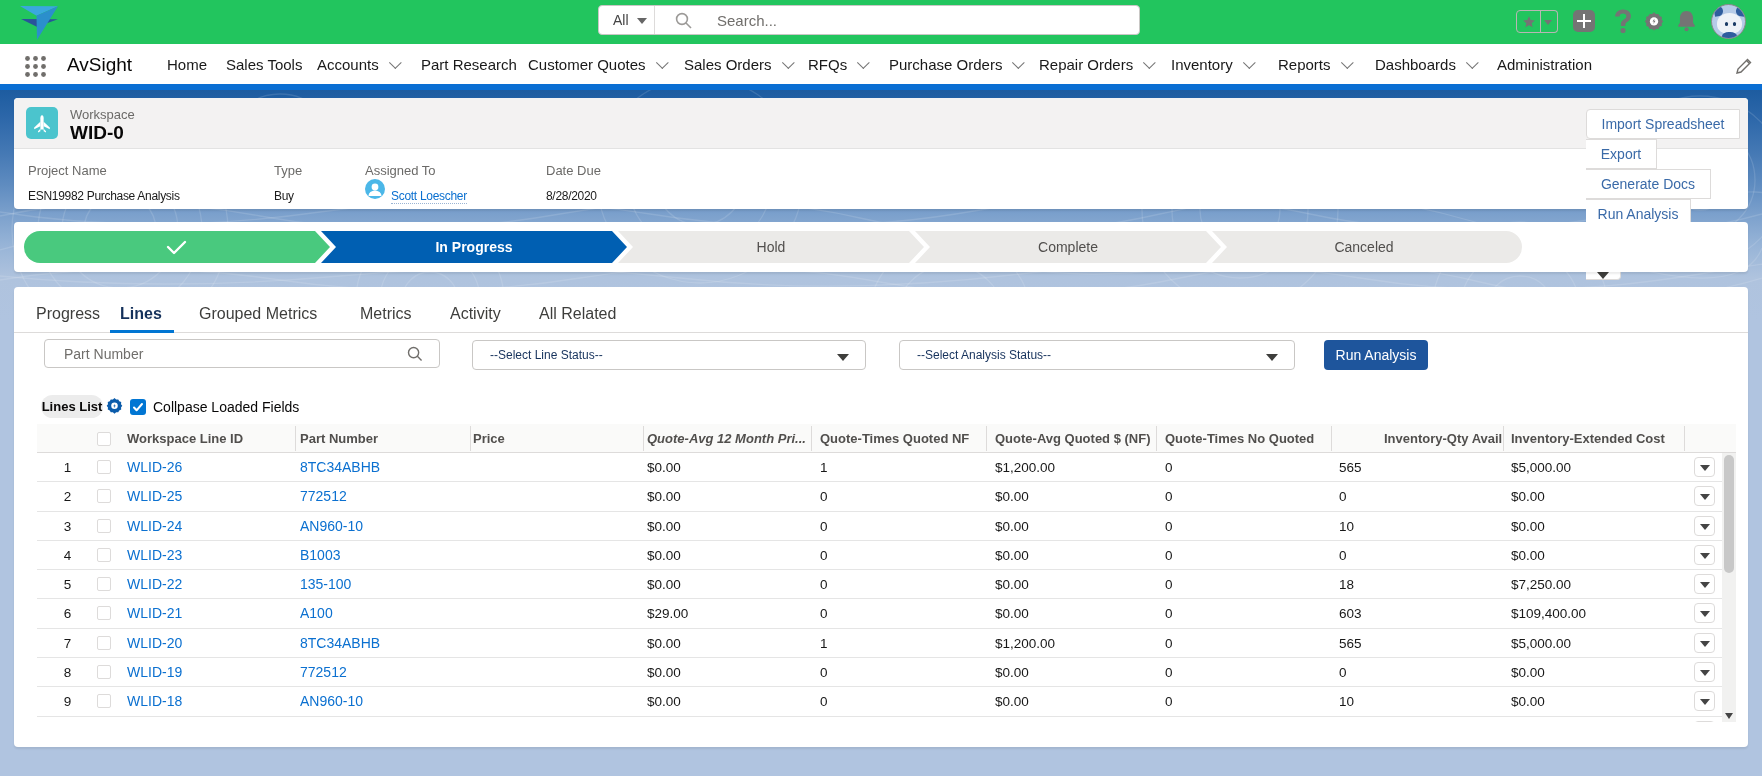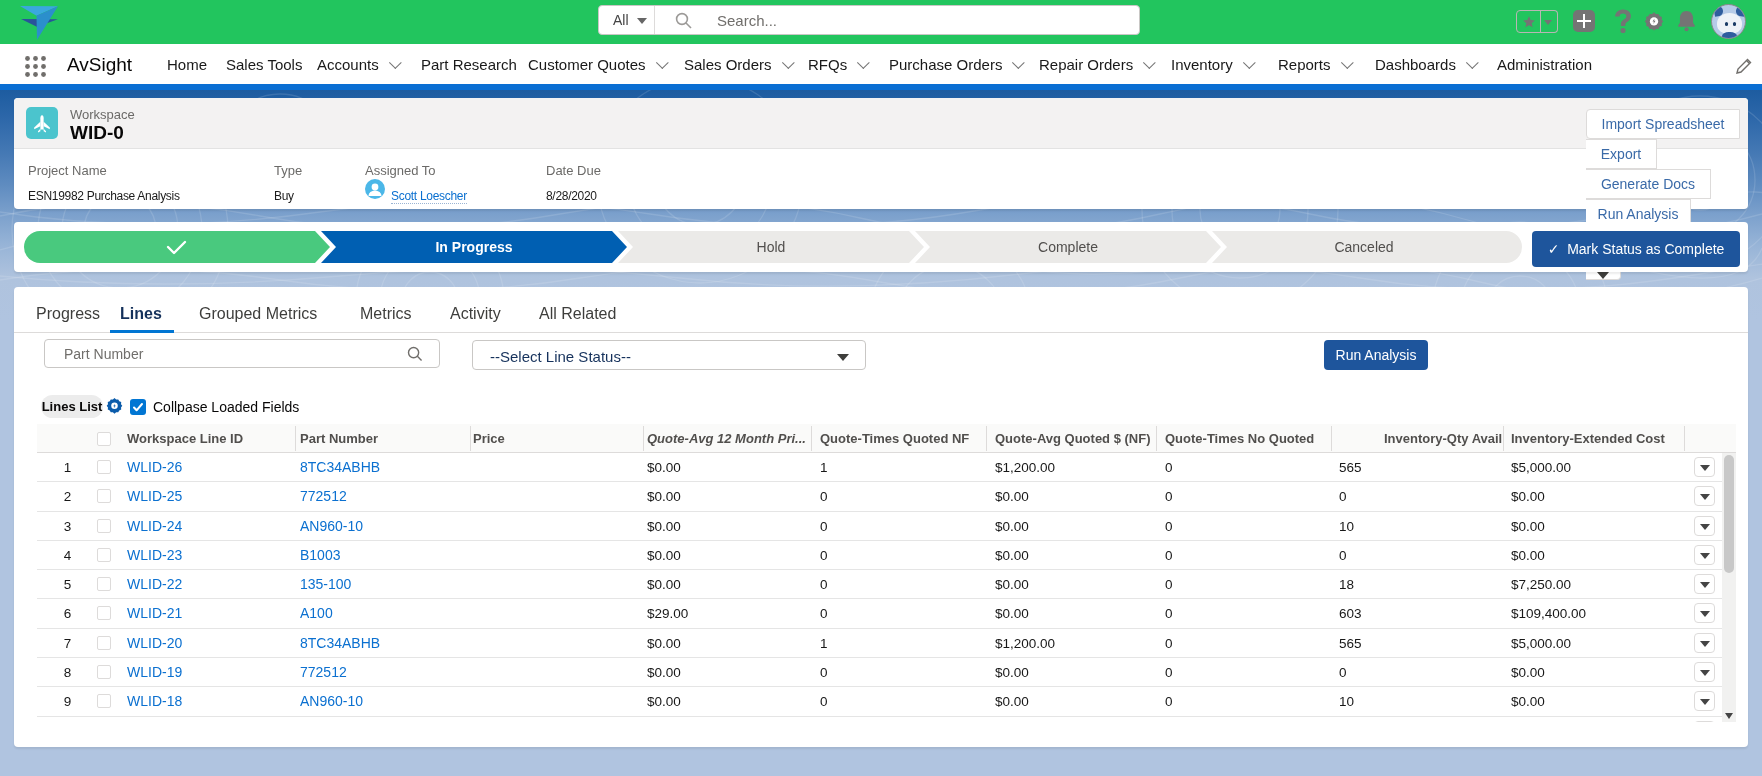--- a/index.html
+++ b/index.html
@@ -48,21 +48,21 @@
   #markbtn { position:absolute; right:8px; top:9px; width:208px; height:36px; background:#1e559c; border-radius:4px; color:#fff; font-size:14px; text-align:center; line-height:36px; }
 
   
   #main { top:197px; height:460px; }
   .tab { position:absolute; top:18px; font-size:16px; color:#3e3e3c; white-space:nowrap; }
   #tabline { position:absolute; left:0; top:45px; width:100%; height:1px; background:#dddbda; }
   #linesunder { position:absolute; left:96px; top:43px; width:64px; height:3px; background:#0176d3; }
   #pninput { position:absolute; left:30px; top:52px; width:396px; height:29px; border:1px solid #c9c7c5; border-radius:4px; }
   #pninput .ph { position:absolute; left:19px; top:6px; font-size:14px; color:#706e6b; }
   .sel { position:absolute; top:53px; height:30px; border:1px solid #c9c7c5; border-radius:4px; background:#fff; }
-  .sel .txt { position:absolute; left:17px; top:7px; font-size:15px; color:#16325c; }
+  .sel .txt { position:absolute; left:17px; top:7px; font-size:12px; color:#16325c; }
   .sel .dcaret { position:absolute; right:16px; top:13px; width:0; height:0; border-left:6px solid transparent; border-right:6px solid transparent; border-top:7px solid #3e3e3c; }
   #runbtn { position:absolute; left:1310px; top:53px; width:104px; height:30px; background:#1e559c; border-radius:4px; color:#fff; font-size:14px; text-align:center; line-height:30px; }
   #pill { position:absolute; left:27px; top:108px; width:62px; height:23px; background:#ececec; border-radius:12px; font-size:13px; font-weight:bold; color:#080707; text-align:center; line-height:23px; }
   #clf { position:absolute; left:116px; top:112px; width:16px; height:16px; background:#0176d3; border-radius:3px; }
   #clftxt { position:absolute; left:139px; top:112px; font-size:14px; color:#080707; }
 
   
   #tbl { position:absolute; left:23px; top:137px; width:1699px; height:298px; overflow:hidden; }
   .hrow { position:relative; height:29px; background:#fafaf9; border-bottom:1px solid #dddbda; }
   .hcell { position:absolute; top:0; height:29px; font-size:13px; font-weight:bold; color:#514f4d; line-height:29px; white-space:nowrap; overflow:hidden; }
@@ -255,21 +255,20 @@
       <path d="M297 0 H588 l15 16 -15 16 H297 l15-16 Z" fill="#005fb2"></path>
       <path d="M594 0 H885 l15 16 -15 16 H594 l15-16 Z" fill="#ebeae8"></path>
       <path d="M891 0 H1182 l15 16 -15 16 H891 l15-16 Z" fill="#ebeae8"></path>
       <path d="M1188 0 H1482 A16 16 0 0 1 1482 32 H1188 l15-16 Z" fill="#ebeae8"></path>
       <path d="M144 16 l6 6 11-11" fill="none" stroke="#fff" stroke-width="2.4" stroke-linecap="round" stroke-linejoin="round"></path>
       <text x="450" y="21" font-size="14" fill="#fff" text-anchor="middle" font-weight="bold" font-family="Liberation Sans">In Progress</text>
       <text x="747" y="21" font-size="14" fill="#514f4d" text-anchor="middle" font-family="Liberation Sans">Hold</text>
       <text x="1044" y="21" font-size="14" fill="#514f4d" text-anchor="middle" font-family="Liberation Sans">Complete</text>
       <text x="1340" y="21" font-size="14" fill="#514f4d" text-anchor="middle" font-family="Liberation Sans">Canceled</text>
     </svg>
-    <div id="markbtn">✓&nbsp; Mark Status as Complete</div>
   </div>
 
   <div class="card" id="main">
     <div class="tab" style="left:22px">Progress</div>
     <div class="tab" style="left:106px;font-weight:bold;color:#14315b;">Lines</div>
     <div class="tab" style="left:185px">Grouped Metrics</div>
     <div class="tab" style="left:346px">Metrics</div>
     <div class="tab" style="left:436px">Activity</div>
     <div class="tab" style="left:525px">All Related</div>
     <div id="tabline"></div>
@@ -277,20 +276,24 @@
 
     <div id="pninput">
       <div class="ph">Part Number</div>
       <svg class="abs" style="right:16px;top:6px" width="16" height="16" viewBox="0 0 17 17">
           <circle cx="7" cy="7" r="5.4" fill="none" stroke="#706e6b" stroke-width="1.5"></circle>
           <line x1="11" y1="11" x2="15.5" y2="15.5" stroke="#706e6b" stroke-width="1.5"></line>
         </svg>
     </div>
     <div class="sel" style="left:458px;width:394px;">
         <div class="txt">--Select Line Status--</div>
+        <div class="dcaret"></div>
+      </div>
+    <div class="sel" style="left:885px;width:396px;">
+        <div class="txt">--Select Analysis Status--</div>
         <div class="dcaret"></div>
       </div>
     <div id="runbtn">Run Analysis</div>
 
     <div id="pill">Lines List</div>
     <svg class="abs" style="left:92px;top:110px" width="17" height="17" viewBox="0 0 24 24">
       <path fill="#0b5cab" d="M12 1.5l2.3 2h3l1.4 2.6 2.8 1.1-.3 3 1.8 2.3-1.8 2.3.3 3-2.8 1.1-1.4 2.6h-3l-2.3 2-2.3-2h-3l-1.4-2.6-2.8-1.1.3-3L1 12.5l1.8-2.3-.3-3 2.8-1.1 1.4-2.6h3z"></path>
       <circle cx="12" cy="12.5" r="4.6" fill="#fff"></circle>
         <path d="M12.6 9.4l-2.4 3.6h1.7l-.6 2.8 2.5-3.8h-1.7z" fill="#0b5cab"></path>
     </svg>

